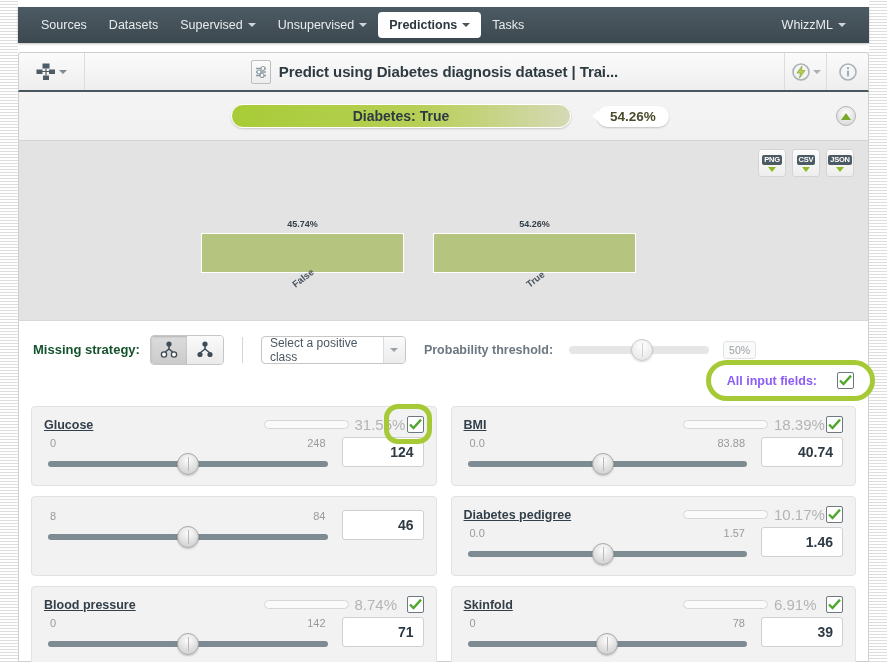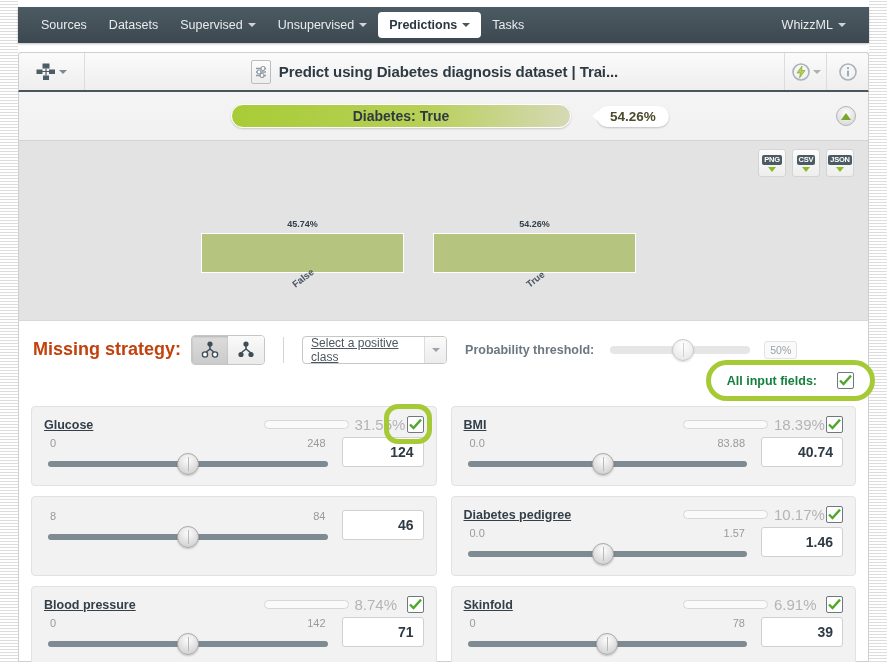--- a/index.html
+++ b/index.html
@@ -121,31 +121,31 @@
   }
   .bar-cat-wrap { text-align:center; }
 
   
   .controls {
     position:absolute; left:18px; right:18px; top: 320px; height: 58px;
     background:#fff; border-left:1px solid #cfcfcf;border-right:1px solid #cfcfcf;
     border-top:1px solid #d8d8d8;
     display:flex; align-items:center; padding: 0 14px;
   }
-  .ctl-label { font-size:18px; font-weight:bold; color:#c2410c; }
+  .ctl-label { font-size:13px; font-weight:bold; color:#14532d; }
   .seg { display:flex; margin-left:10px; border:1px solid #c6c6c6; border-radius:4px; overflow:hidden;}
   .seg-btn { width:36px;height:28px; display:flex;align-items:center;justify-content:center; cursor:pointer;
              background:linear-gradient(#fafafa,#eaeaea); }
   .seg-btn.sel { background:linear-gradient(#dcdcdc,#cbcbcb); box-shadow: inset 0 1px 2px rgba(0,0,0,.18); }
   .divider-v { width:1px; height:26px; background:#d5d5d5; margin: 0 18px; }
   .select {
     width: 145px; height: 28px; border:1px solid #c6c6c6; border-radius:4px;
     background:#fff; display:flex; align-items:center; cursor:pointer;
   }
-  .select span { flex:1; padding-left:8px; font-size:12px; color:#4b5660;text-decoration:underline; }
+  .select span { flex:1; padding-left:8px; font-size:12px; color:#4b5660; }
   .sel-caret { width:22px; height:100%; border-left:1px solid #dcdcdc;
                background:linear-gradient(#fafafa,#ececec);
                display:flex;align-items:center;justify-content:center;
                border-radius:0 3px 3px 0;}
   .thr-label { font-size:12.5px; font-weight:bold; color:#6c7780; margin-left:18px; }
   .thr-slider { position:relative; width:140px; height:8px; margin-left:16px;
                 background:#e6e6e6; border-radius:4px; }
   .thr-knob { position:absolute; top:-7px; left: 62px; width:22px;height:22px;border-radius:50%;
               background: radial-gradient(circle at 50% 30%, #fff, #e2e2e2);
               border:1px solid #c9c9c9; box-shadow:0 1px 2px rgba(0,0,0,.15); cursor:pointer;}
@@ -153,21 +153,21 @@
   .thr-val { margin-left:14px; font-size:10.5px; color:#9aa2a8; border:1px solid #e2e2e2;
              border-radius:3px; padding:2px 5px; background:#fafafa;}
 
   
   .allfields-hl {
     position:absolute; right: 12px; top: 360px;
     border: 5px solid #a6c936; border-radius: 22px; background:#fff;
     padding: 7px 16px; display:flex; align-items:center; gap:10px;
     z-index: 5;
   }
-  .allfields-hl .t { font-size:12.5px; font-weight:bold; color:#15803d; }
+  .allfields-hl .t { font-size:12.5px; font-weight:bold; color:#8b5cf6; }
 
   
   .fieldsarea {
     position:absolute; left:18px; right:18px; top: 378px; bottom: 0;
     background:#fff; border:1px solid #cfcfcf; border-top:none;
     padding: 14px 12px 0 12px;
   }
   .grid { display:grid; grid-template-columns: 1fr 1fr; gap: 10px 14px; margin-top: 14px;}
   .fieldcard {
     background:#f2f2f2; border:1px solid #e2e2e2; border-radius:4px;

